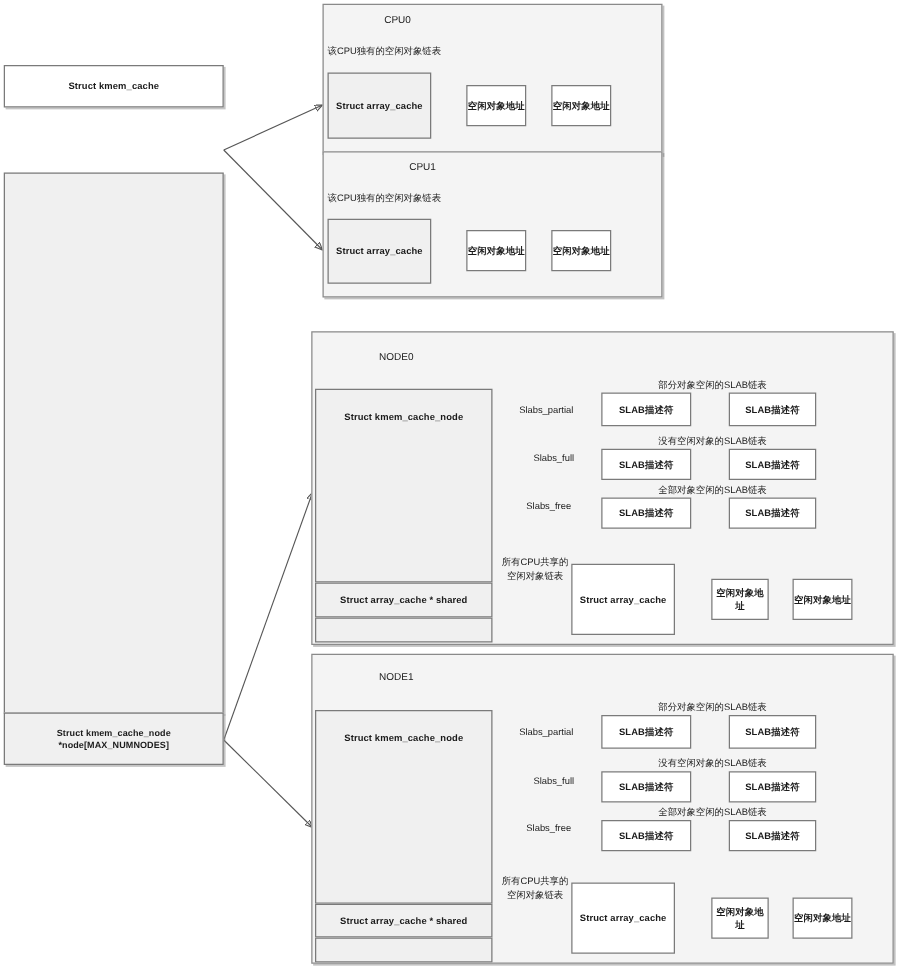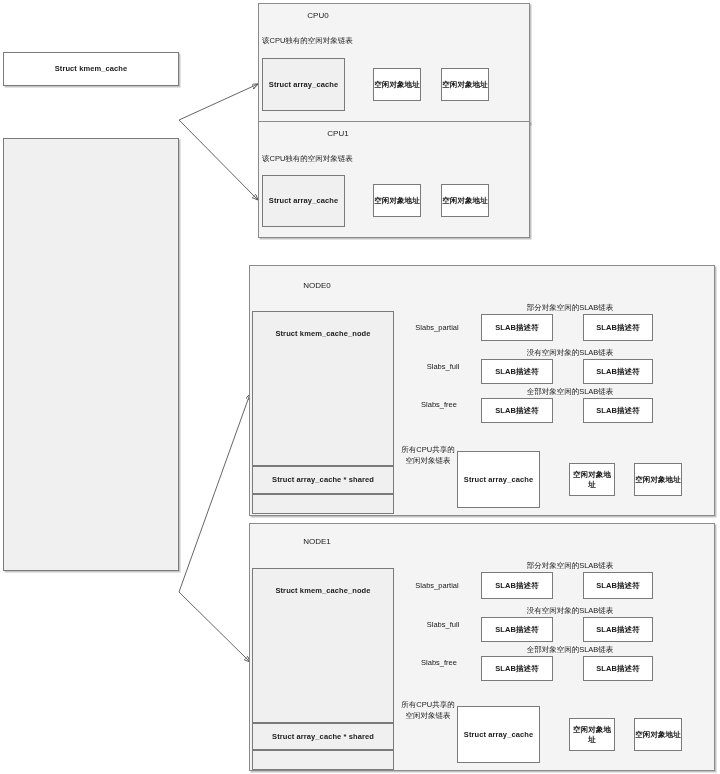--- a/index.html
+++ b/index.html
@@ -80,20 +80,21 @@
     <line x1="653" y1="668" x2="682" y2="668" marker-end="url(#ah)"></line>
 
     <line x1="394" y1="735" x2="455" y2="735" marker-end="url(#ah)"></line>
     <line x1="539" y1="735" x2="567" y2="735" marker-end="url(#ah)"></line>
     <line x1="613" y1="735" x2="630" y2="735" marker-end="url(#ah)"></line>
     <line x1="685" y1="735" x2="706" y2="735" marker-end="url(#ah)"></line>
   </svg>
 
   <div class="box white boxsh" style="left:3px;top:52px;width:176px;height:34px;">Struct kmem_cache</div>
   <div class="box grey boxsh" style="left:3px;top:138px;width:176px;height:433px;"></div>
+  <div class="box grey boxsh" style="left:3px;top:570px;width:176px;height:42px;font-size:7.2px;">Struct kmem_cache_node *node[MAX_NUMNODES]</div>
 
   <div class="panel shadow" style="left:258px;top:3px;width:272px;height:121px;"></div>
   <div class="lbl big" style="left:258px;top:10px;width:120px;">CPU0</div>
   <div class="lbl" style="left:262px;top:36px;width:140px;text-align:left;">该CPU独有的空闲对象链表</div>
   <div class="box grey" style="left:262px;top:58px;width:83px;height:53px;">Struct array_cache</div>
   <div class="box white" style="left:373px;top:68px;width:48px;height:33px;">空闲对象地址</div>
   <div class="box white" style="left:441px;top:68px;width:48px;height:33px;">空闲对象地址</div>
 
   <div class="panel shadow" style="left:258px;top:121px;width:272px;height:117px;"></div>
   <div class="lbl big" style="left:258px;top:128px;width:120px;margin-left:20px;">CPU1</div>

